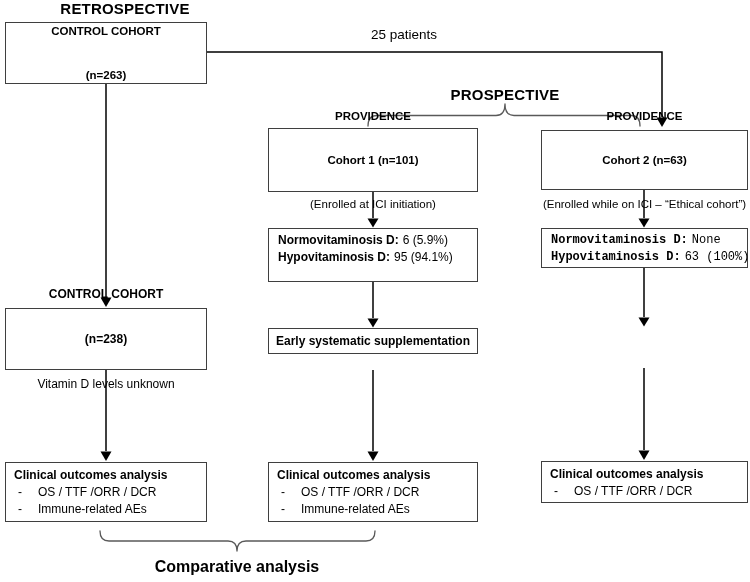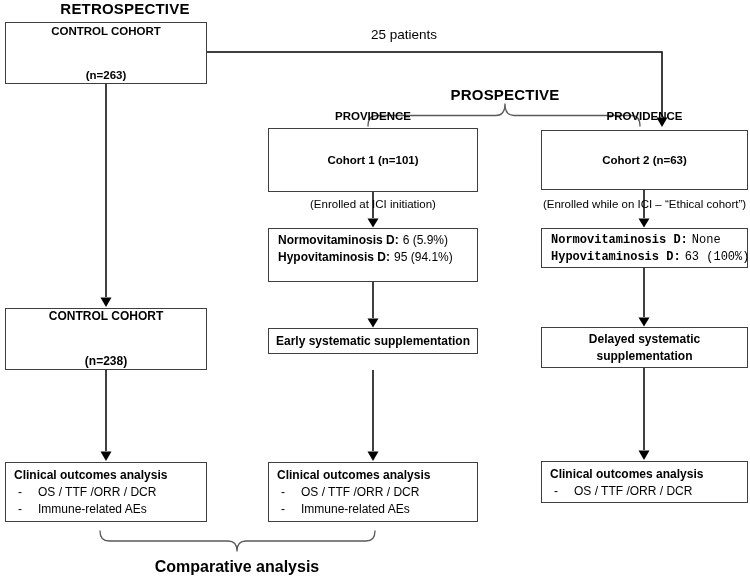--- a/index.html
+++ b/index.html
@@ -99,20 +99,21 @@
   <div class="heading h-comp">Comparative analysis</div>
 
   <div class="box centered" style="left:5px; top:22px; width:202px; height:62px;">
     <div class="b ln16">CONTROL COHORT</div>
     <div class="b ln16">(n=263)</div>
   </div>
 
   <div class="box centered" style="left:5px; top:308px; width:202px; height:62px;">
     <div class="b ln17">CONTROL COHORT</div>
     <div class="b ln17">(n=238)</div>
+    <div class="ln17">Vitamin D levels unknown</div>
   </div>
 
   <div class="box outcomes" style="left:5px; top:462px; width:202px; height:60px;">
     <div class="title">Clinical outcomes analysis</div>
     <div class="bullet">
       <span class="dash">-</span>
       <span>OS / TTF /ORR / DCR</span>
     </div>
     <div class="bullet">
       <span class="dash">-</span>
@@ -159,23 +160,20 @@
 
   <div class="box vitamin" style="left:541px; top:228px; width:207px; height:40px;font-family:Liberation Mono, monospace;">
     <div class="row">
       <span class="lbl">Normovitaminosis D:</span><span>None</span>
     </div>
     <div class="row">
       <span class="lbl">Hypovitaminosis D:</span><span>63 (100%)</span>
     </div>
   </div>
 
-  <div class="box centered" style="left:541px; top:327px; width:207px; height:41px;">
-    <div class="b ln17">Delayed systematic supplementation</div>
-  </div>
 
   <div class="box outcomes" style="left:541px; top:461px; width:207px; height:42px;">
     <div class="title">Clinical outcomes analysis</div>
     <div class="bullet">
       <span class="dash">-</span>
       <span>OS / TTF /ORR / DCR</span>
     </div>
   </div>
 
 </div>

